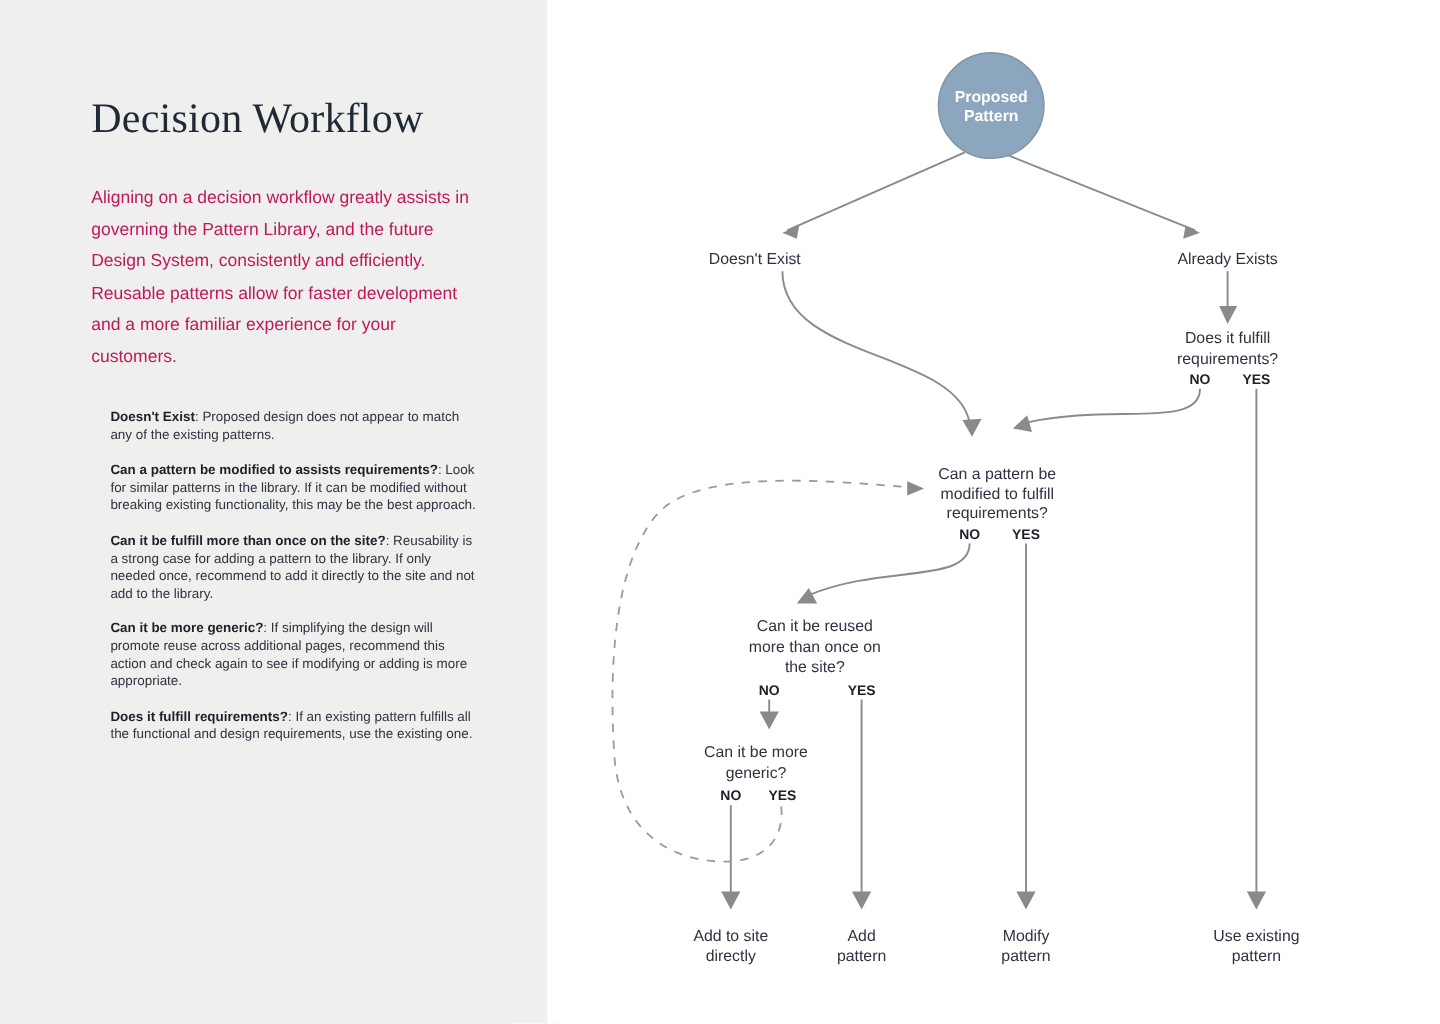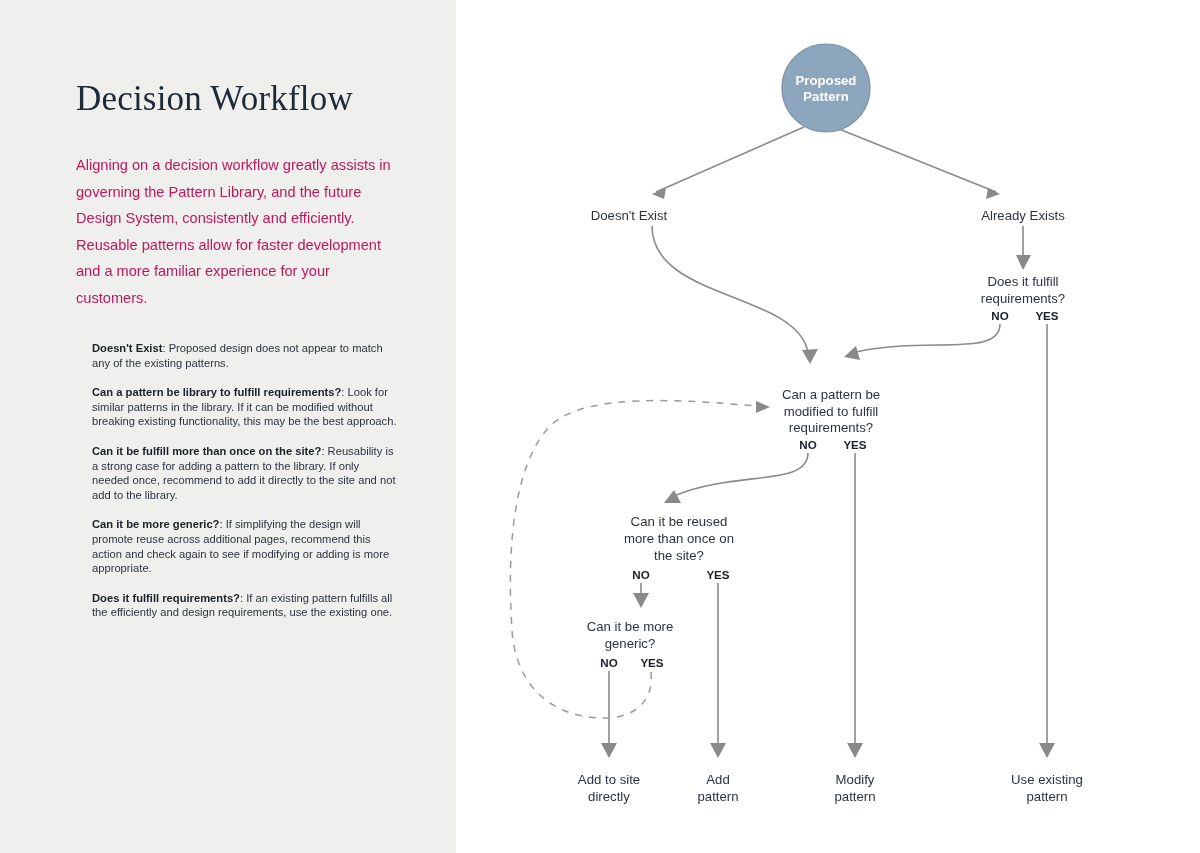--- a/index.html
+++ b/index.html
@@ -136,30 +136,30 @@
 
     <div id="page-title">Decision Workflow</div>
 
     <div id="intro-text">Aligning on a decision workflow greatly assists in governing the Pattern Library, and the future Design System, consistently and efficiently. Reusable patterns allow for faster development and a more familiar experience for your customers.</div>
 
     <div id="definition-list">
       <div class="definition-item">
         <span class="term">Doesn't Exist</span><span>: Proposed design does not appear to match any of the existing patterns.</span>
       </div>
       <div class="definition-item">
-        <span class="term">Can a pattern be library to fulfill requirements?</span><span>: Look for similar patterns in the library. If it can be modified without breaking existing functionality, this may be the best approach.</span>
+        <span class="term">Can a pattern be modified to assists requirements?</span><span>: Look for similar patterns in the library. If it can be modified without breaking existing functionality, this may be the best approach.</span>
       </div>
       <div class="definition-item">
         <span class="term">Can it be fulfill more than once on the site?</span><span>: Reusability is a strong case for adding a pattern to the library. If only needed once, recommend to add it directly to the site and not add to the library.</span>
       </div>
       <div class="definition-item">
         <span class="term">Can it be more generic?</span><span>: If simplifying the design will promote reuse across additional pages, recommend this action and check again to see if modifying or adding is more appropriate.</span>
       </div>
       <div class="definition-item">
-        <span class="term">Does it fulfill requirements?</span><span>: If an existing pattern fulfills all the efficiently and design requirements, use the existing one.</span>
+        <span class="term">Does it fulfill requirements?</span><span>: If an existing pattern fulfills all the functional and design requirements, use the existing one.</span>
       </div>
     </div>
   </div>
 
   <div id="flow-panel">
     <svg id="flow-svg" width="732" height="853" viewBox="0 0 732 853" xmlns="http://www.w3.org/2000/svg">
 
       <g>
         <line class="flow-line" x1="348" y1="127" x2="200" y2="192"></line>
         <polygon class="arrow-head" points="196,194 210,188 208,199"></polygon>

